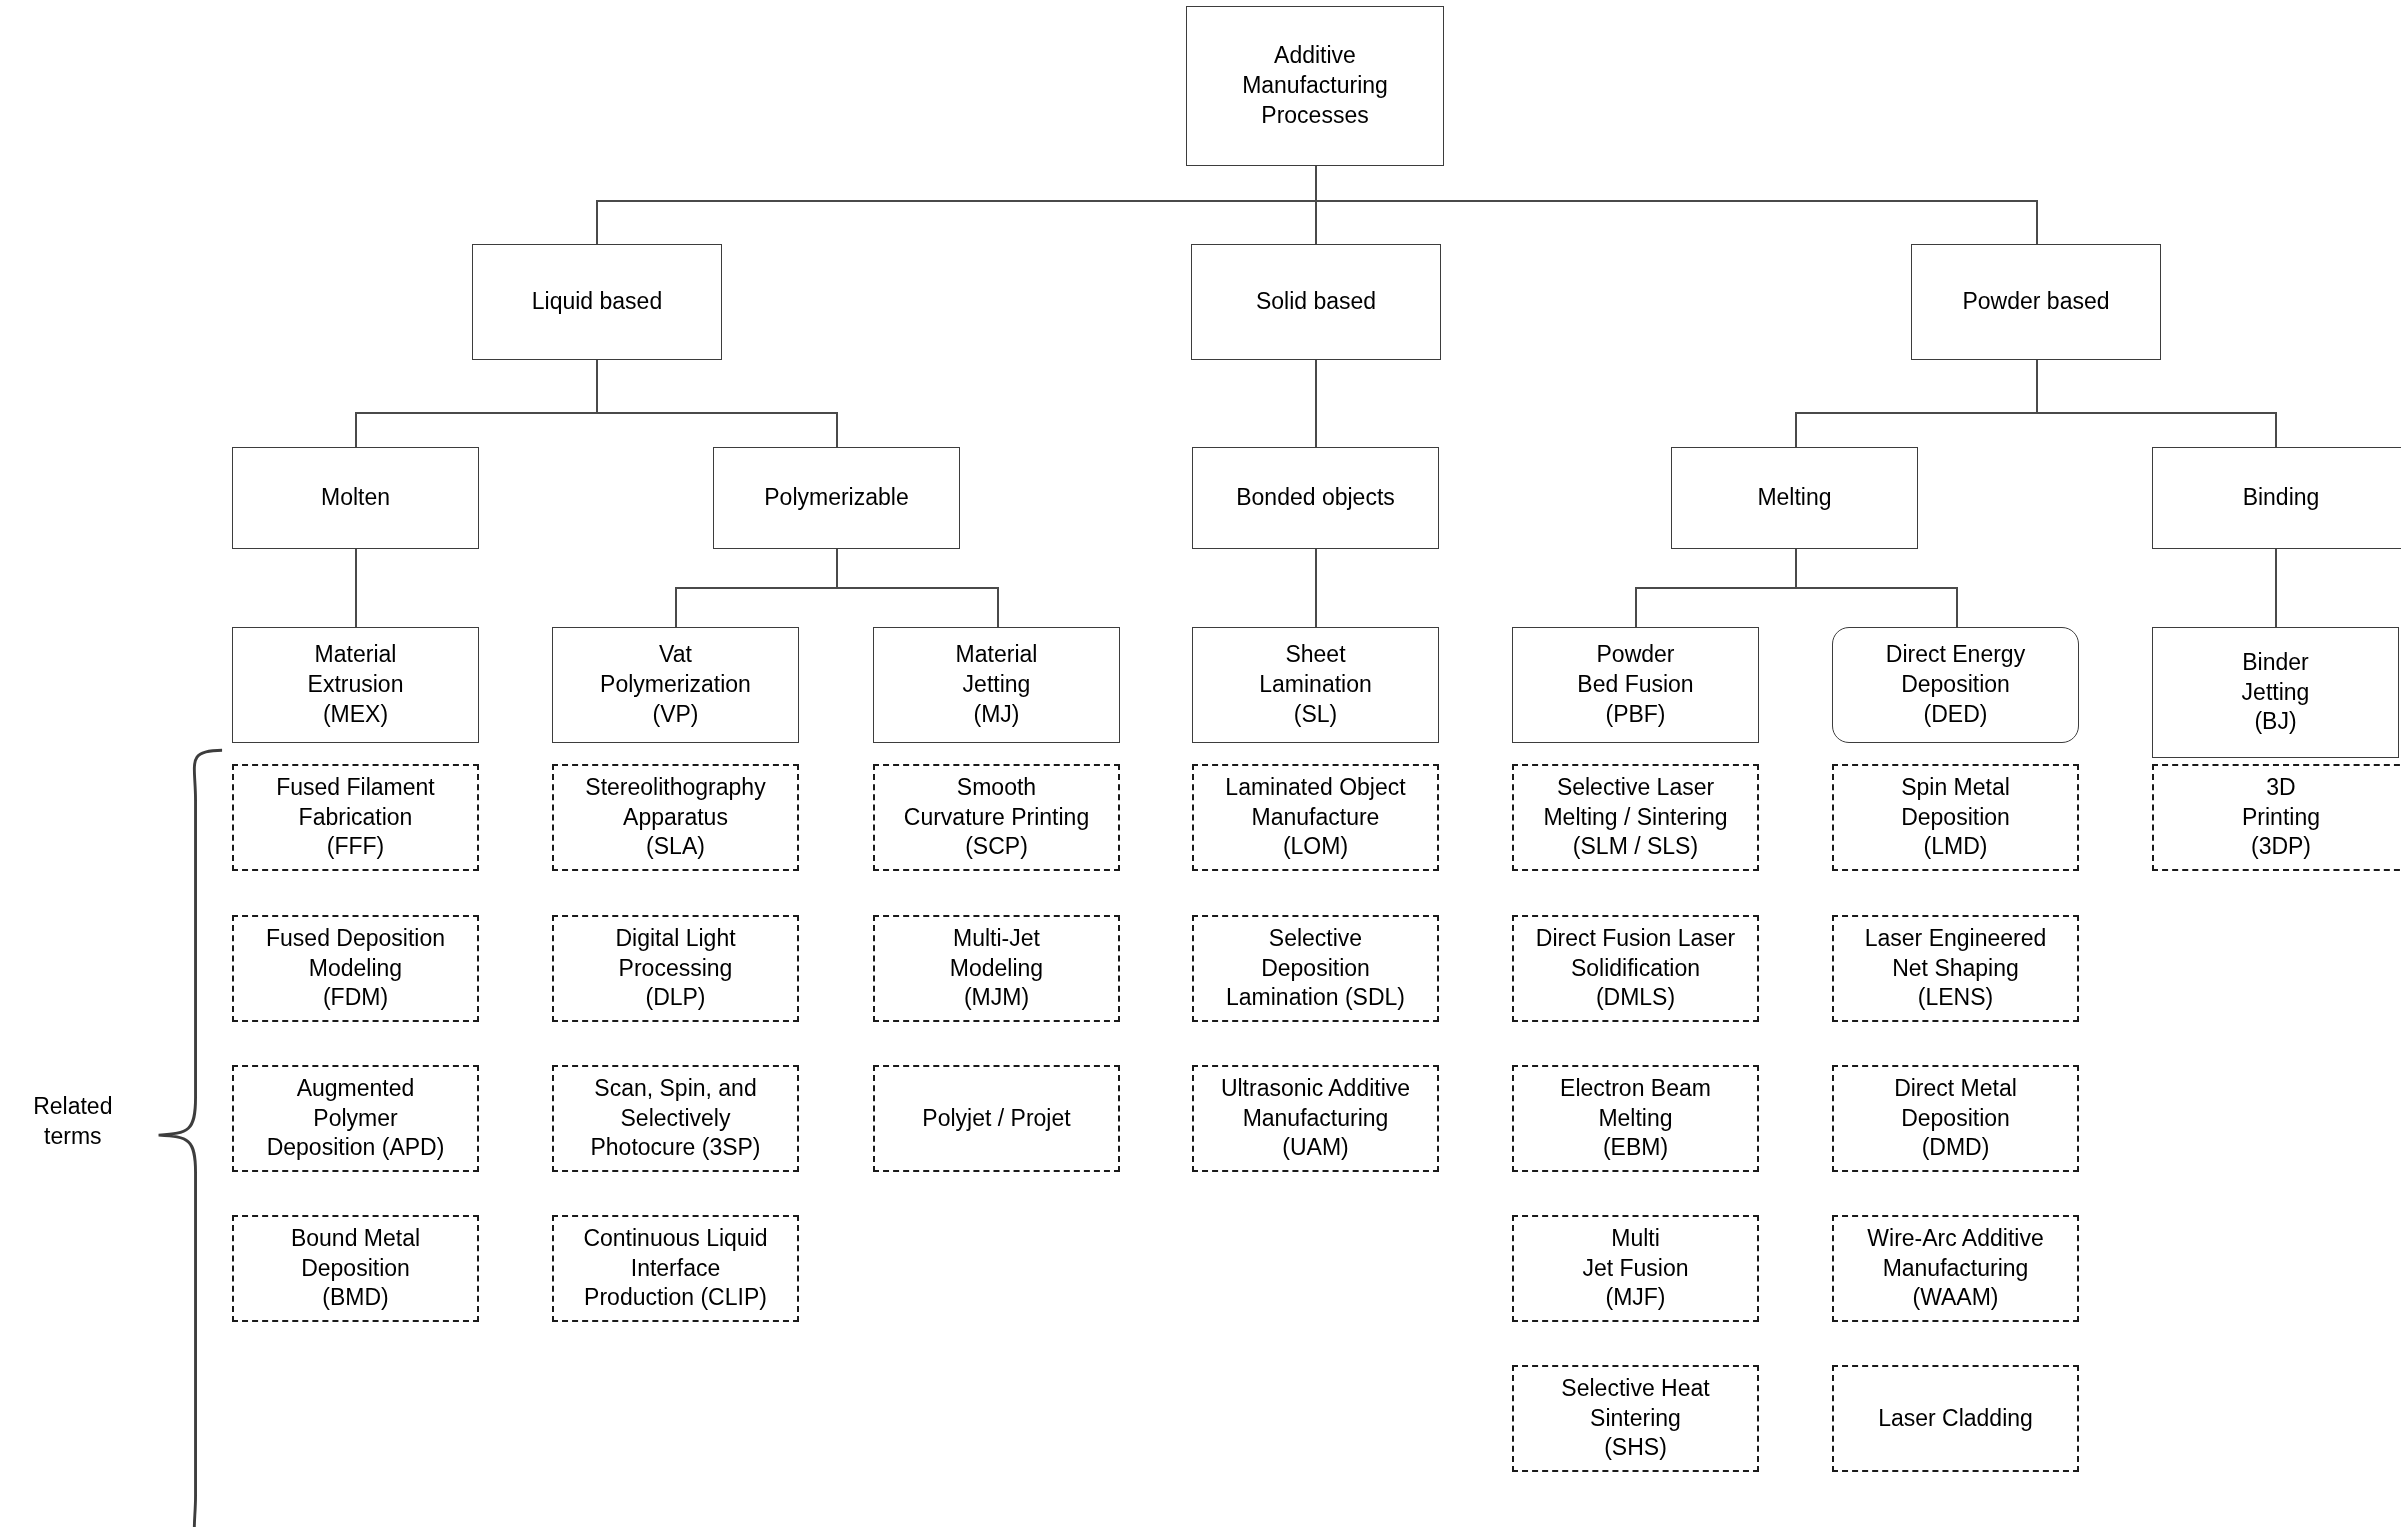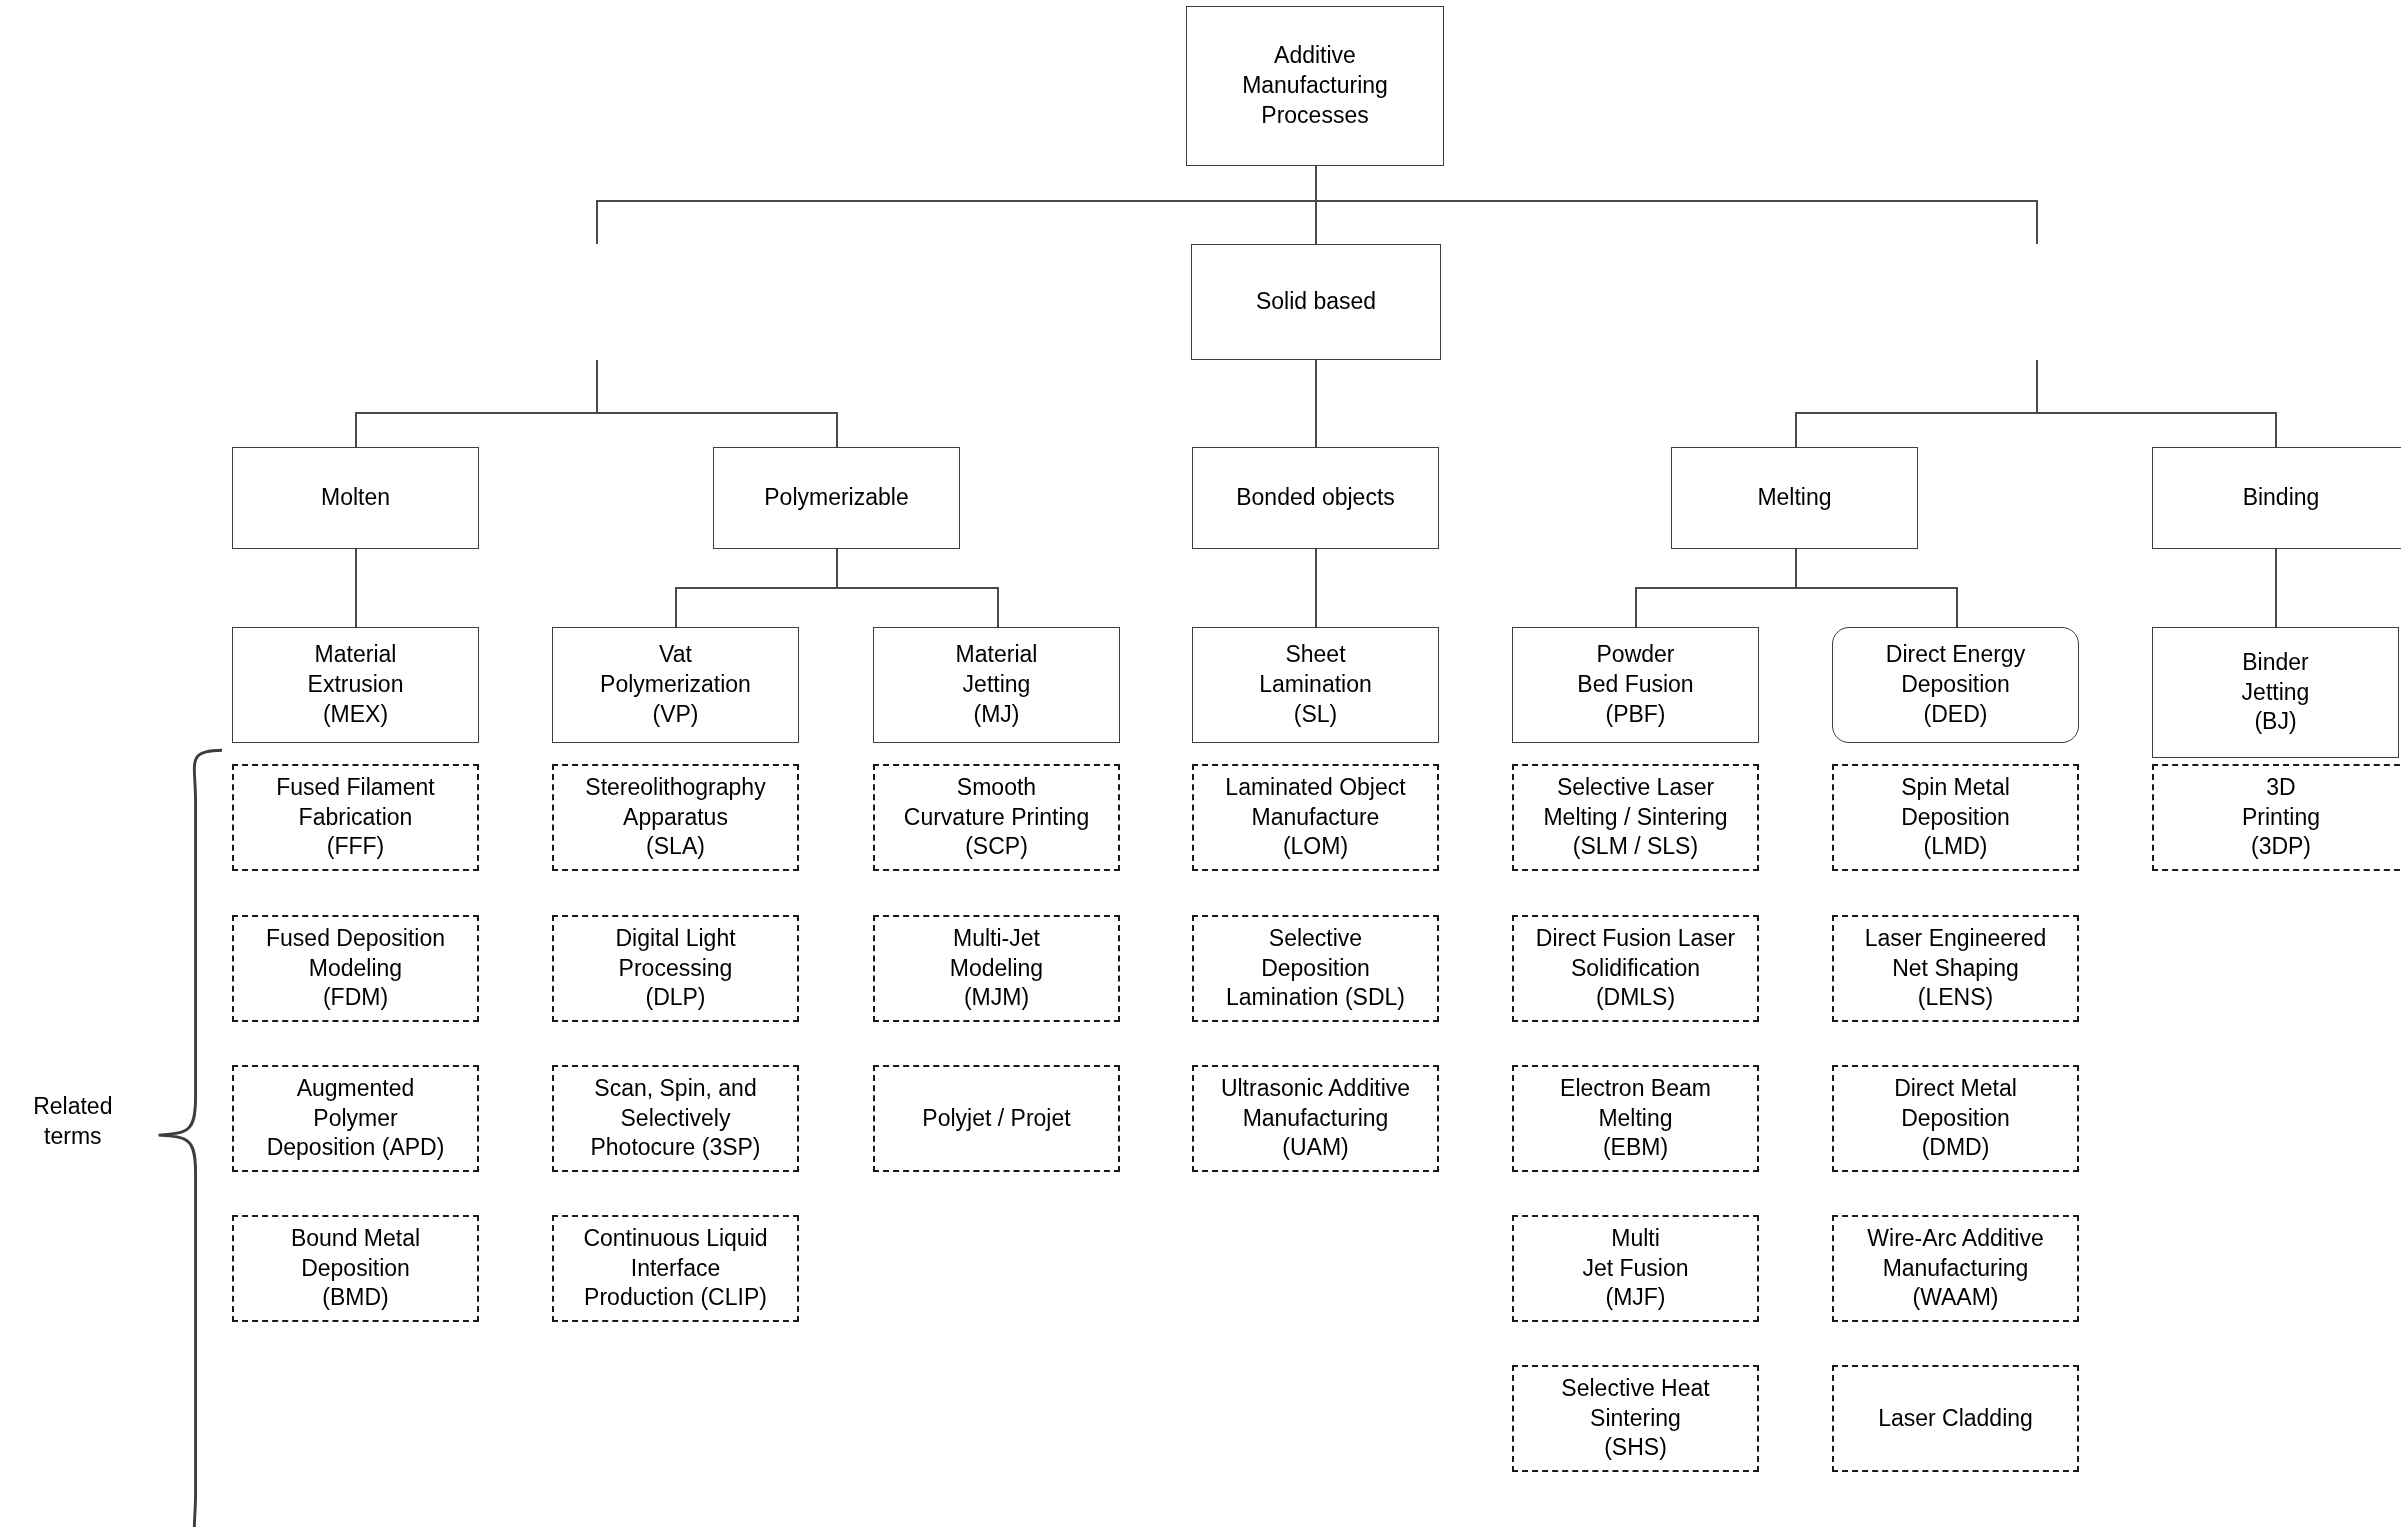--- a/index.html
+++ b/index.html
@@ -81,22 +81,28 @@
   <div class="ln v" style="left:1956px;top:587px;height:41px;"></div>
 
   <div class="ln v" style="left:2275px;top:549px;height:78px;"></div>
 
   <div class="box" style="left:1186px;top:5.8px;width:258px;height:160px;">
     <span class="txt">Additive
 Manufacturing
 Processes</span>
   </div>
 
+  <div class="box" style="left:472px;top:244px;width:250px;height:116px;">
+    <span class="txt">Liquid  based</span>
+  </div>
   <div class="box" style="left:1191px;top:244px;width:250px;height:116px;">
     <span class="txt">Solid based</span>
+  </div>
+  <div class="box" style="left:1911px;top:244px;width:250px;height:116px;">
+    <span class="txt">Powder based</span>
   </div>
 
   <div class="box" style="left:713px;top:447px;width:247px;height:102px;">
     <span class="txt">Polymerizable</span>
   </div>
   <div class="box" style="left:232px;top:447px;width:247px;height:102px;">
     <span class="txt">Molten</span>
   </div>
   <div class="box" style="left:1192px;top:447px;width:247px;height:102px;">
     <span class="txt">Bonded objects</span>

